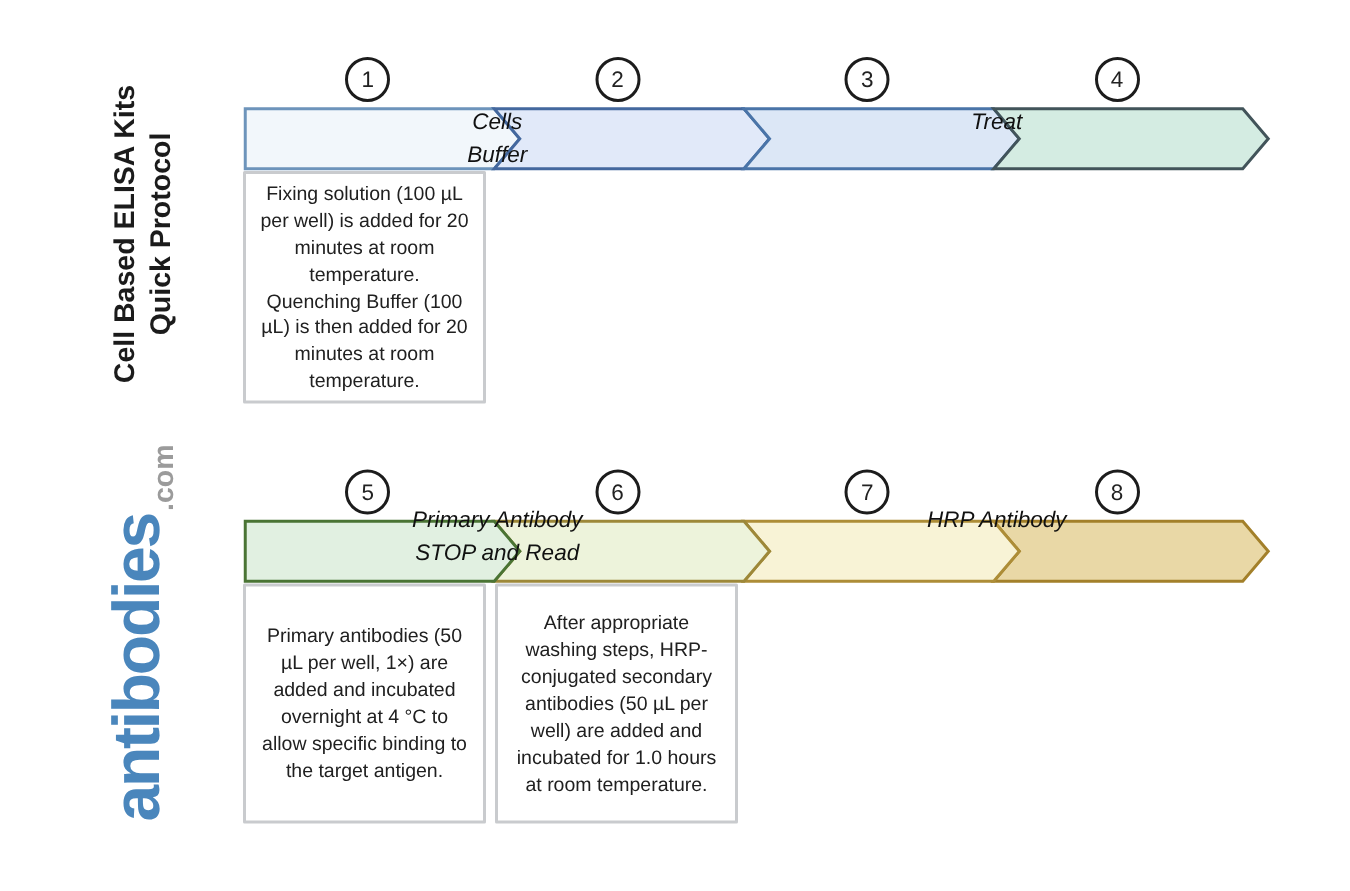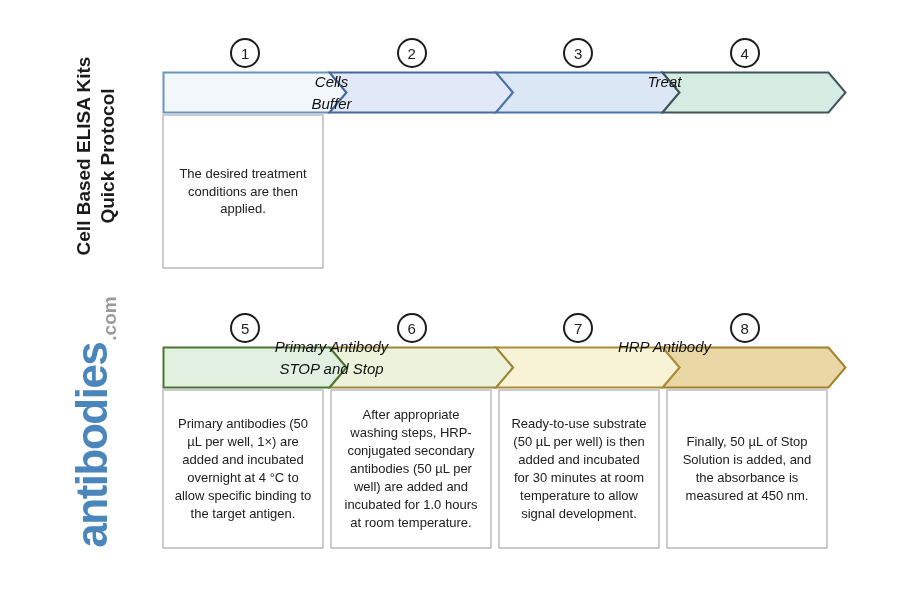--- a/index.html
+++ b/index.html
@@ -101,21 +101,21 @@
     </div>
 
     <div class="label-row r1">
       <div class="step-label">Cells</div>
       <div class="step-label">Treat</div>
       <div class="step-label">Buffer</div>
     </div>
 
     <div class="box-row r1">
       <div class="desc">
-          <p>The desired treatment conditions are then applied.</p>
+          <p>Fixing solution (100 µL per well) is added for 20 minutes at room temperature. Quenching Buffer (100 µL) is then added for 20 minutes at room temperature.</p>
         </div>
     </div>
 
     <div class="circle-row r2">
       <div class="badge">5</div>
       <div class="badge">6</div>
       <div class="badge">7</div>
       <div class="badge">8</div>
     </div>
 
@@ -124,32 +124,26 @@
         <polygon points="500.5,1.5 666.5,1.5 683.5,21.5 666.5,41.5 500.5,41.5 517.5,21.5" stroke-width="2" stroke-linejoin="miter" fill="#e9d8a6" stroke="#a3802a"></polygon>
         <polygon points="334,1.5 500.5,1.5 517.5,21.5 500.5,41.5 334,41.5 351,21.5" stroke-width="2" stroke-linejoin="miter" fill="#f8f3d6" stroke="#ad8d37"></polygon>
         <polygon points="167.5,1.5 334,1.5 351,21.5 334,41.5 167.5,41.5 184.5,21.5" stroke-width="2" stroke-linejoin="miter" fill="#edf3db" stroke="#9d8839"></polygon>
         <polygon points="1.5,1.5 167.5,1.5 184.5,21.5 167.5,41.5 1.5,41.5" stroke-width="2" stroke-linejoin="miter" fill="#e1f0e1" stroke="#4a7434"></polygon>
       </svg>
     </div>
 
     <div class="label-row r2">
       <div class="step-label">Primary Antibody</div>
       <div class="step-label">HRP Antibody</div>
-      <div class="step-label">STOP and Stop</div>
+      <div class="step-label">STOP and Read</div>
     </div>
 
     <div class="box-row r2">
       <div class="desc">
           <p>Primary antibodies (50 µL per well, 1×) are added and incubated overnight at 4 °C to allow specific binding to the target antigen.</p>
         </div>
       <div class="desc">
           <p>After appropriate washing steps, HRP-conjugated secondary antibodies (50 µL per well) are added and incubated for 1.0 hours at room temperature.</p>
         </div>
-      <div class="desc">
-          <p>Ready-to-use substrate (50 µL per well) is then added and incubated for 30 minutes at room temperature to allow signal development.</p>
-        </div>
-      <div class="desc">
-          <p>Finally, 50 µL of Stop Solution is added, and the absorbance is measured at 450 nm.</p>
-        </div>
     </div>
 
   </div>
 </div>
 
 </body></html>

